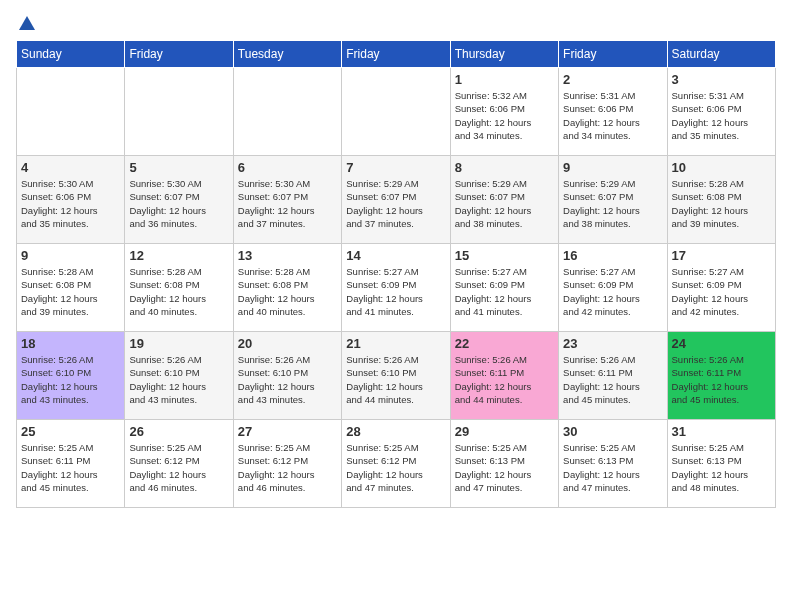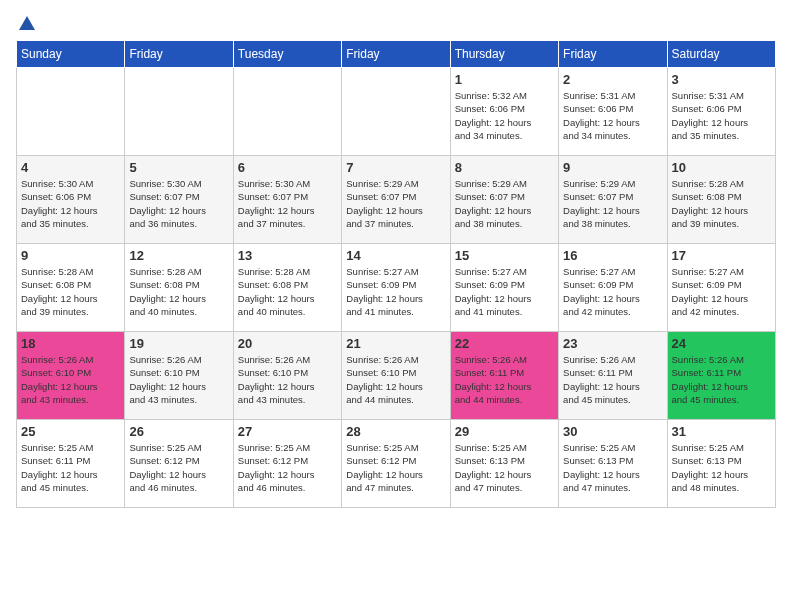--- a/index.html
+++ b/index.html
@@ -231,21 +231,21 @@
         </td>
         <td>
           <div class="day-number">17</div>
           <div class="day-info" style="white-space: pre-line;">Sunrise: 5:27 AM
 Sunset: 6:09 PM
 Daylight: 12 hours
 and 42 minutes.</div>
         </td>
       </tr>
       <tr>
-        <td style="background: #ec4899;">
+        <td style="background: #c4b5fd;">
           <div class="day-number">18</div>
           <div class="day-info" style="white-space: pre-line;">Sunrise: 5:26 AM
 Sunset: 6:10 PM
 Daylight: 12 hours
 and 43 minutes.</div>
         </td>
         <td style="background: rgb(245, 245, 245);">
           <div class="day-number">19</div>
           <div class="day-info" style="white-space: pre-line;">Sunrise: 5:26 AM
 Sunset: 6:10 PM
@@ -259,21 +259,21 @@
 Daylight: 12 hours
 and 43 minutes.</div>
         </td>
         <td style="background: rgb(245, 245, 245);">
           <div class="day-number">21</div>
           <div class="day-info" style="white-space: pre-line;">Sunrise: 5:26 AM
 Sunset: 6:10 PM
 Daylight: 12 hours
 and 44 minutes.</div>
         </td>
-        <td style="background: #ec4899;">
+        <td style="background: #f9a8d4;">
           <div class="day-number">22</div>
           <div class="day-info" style="white-space: pre-line;">Sunrise: 5:26 AM
 Sunset: 6:11 PM
 Daylight: 12 hours
 and 44 minutes.</div>
         </td>
         <td style="background: rgb(245, 245, 245);">
           <div class="day-number">23</div>
           <div class="day-info" style="white-space: pre-line;">Sunrise: 5:26 AM
 Sunset: 6:11 PM

